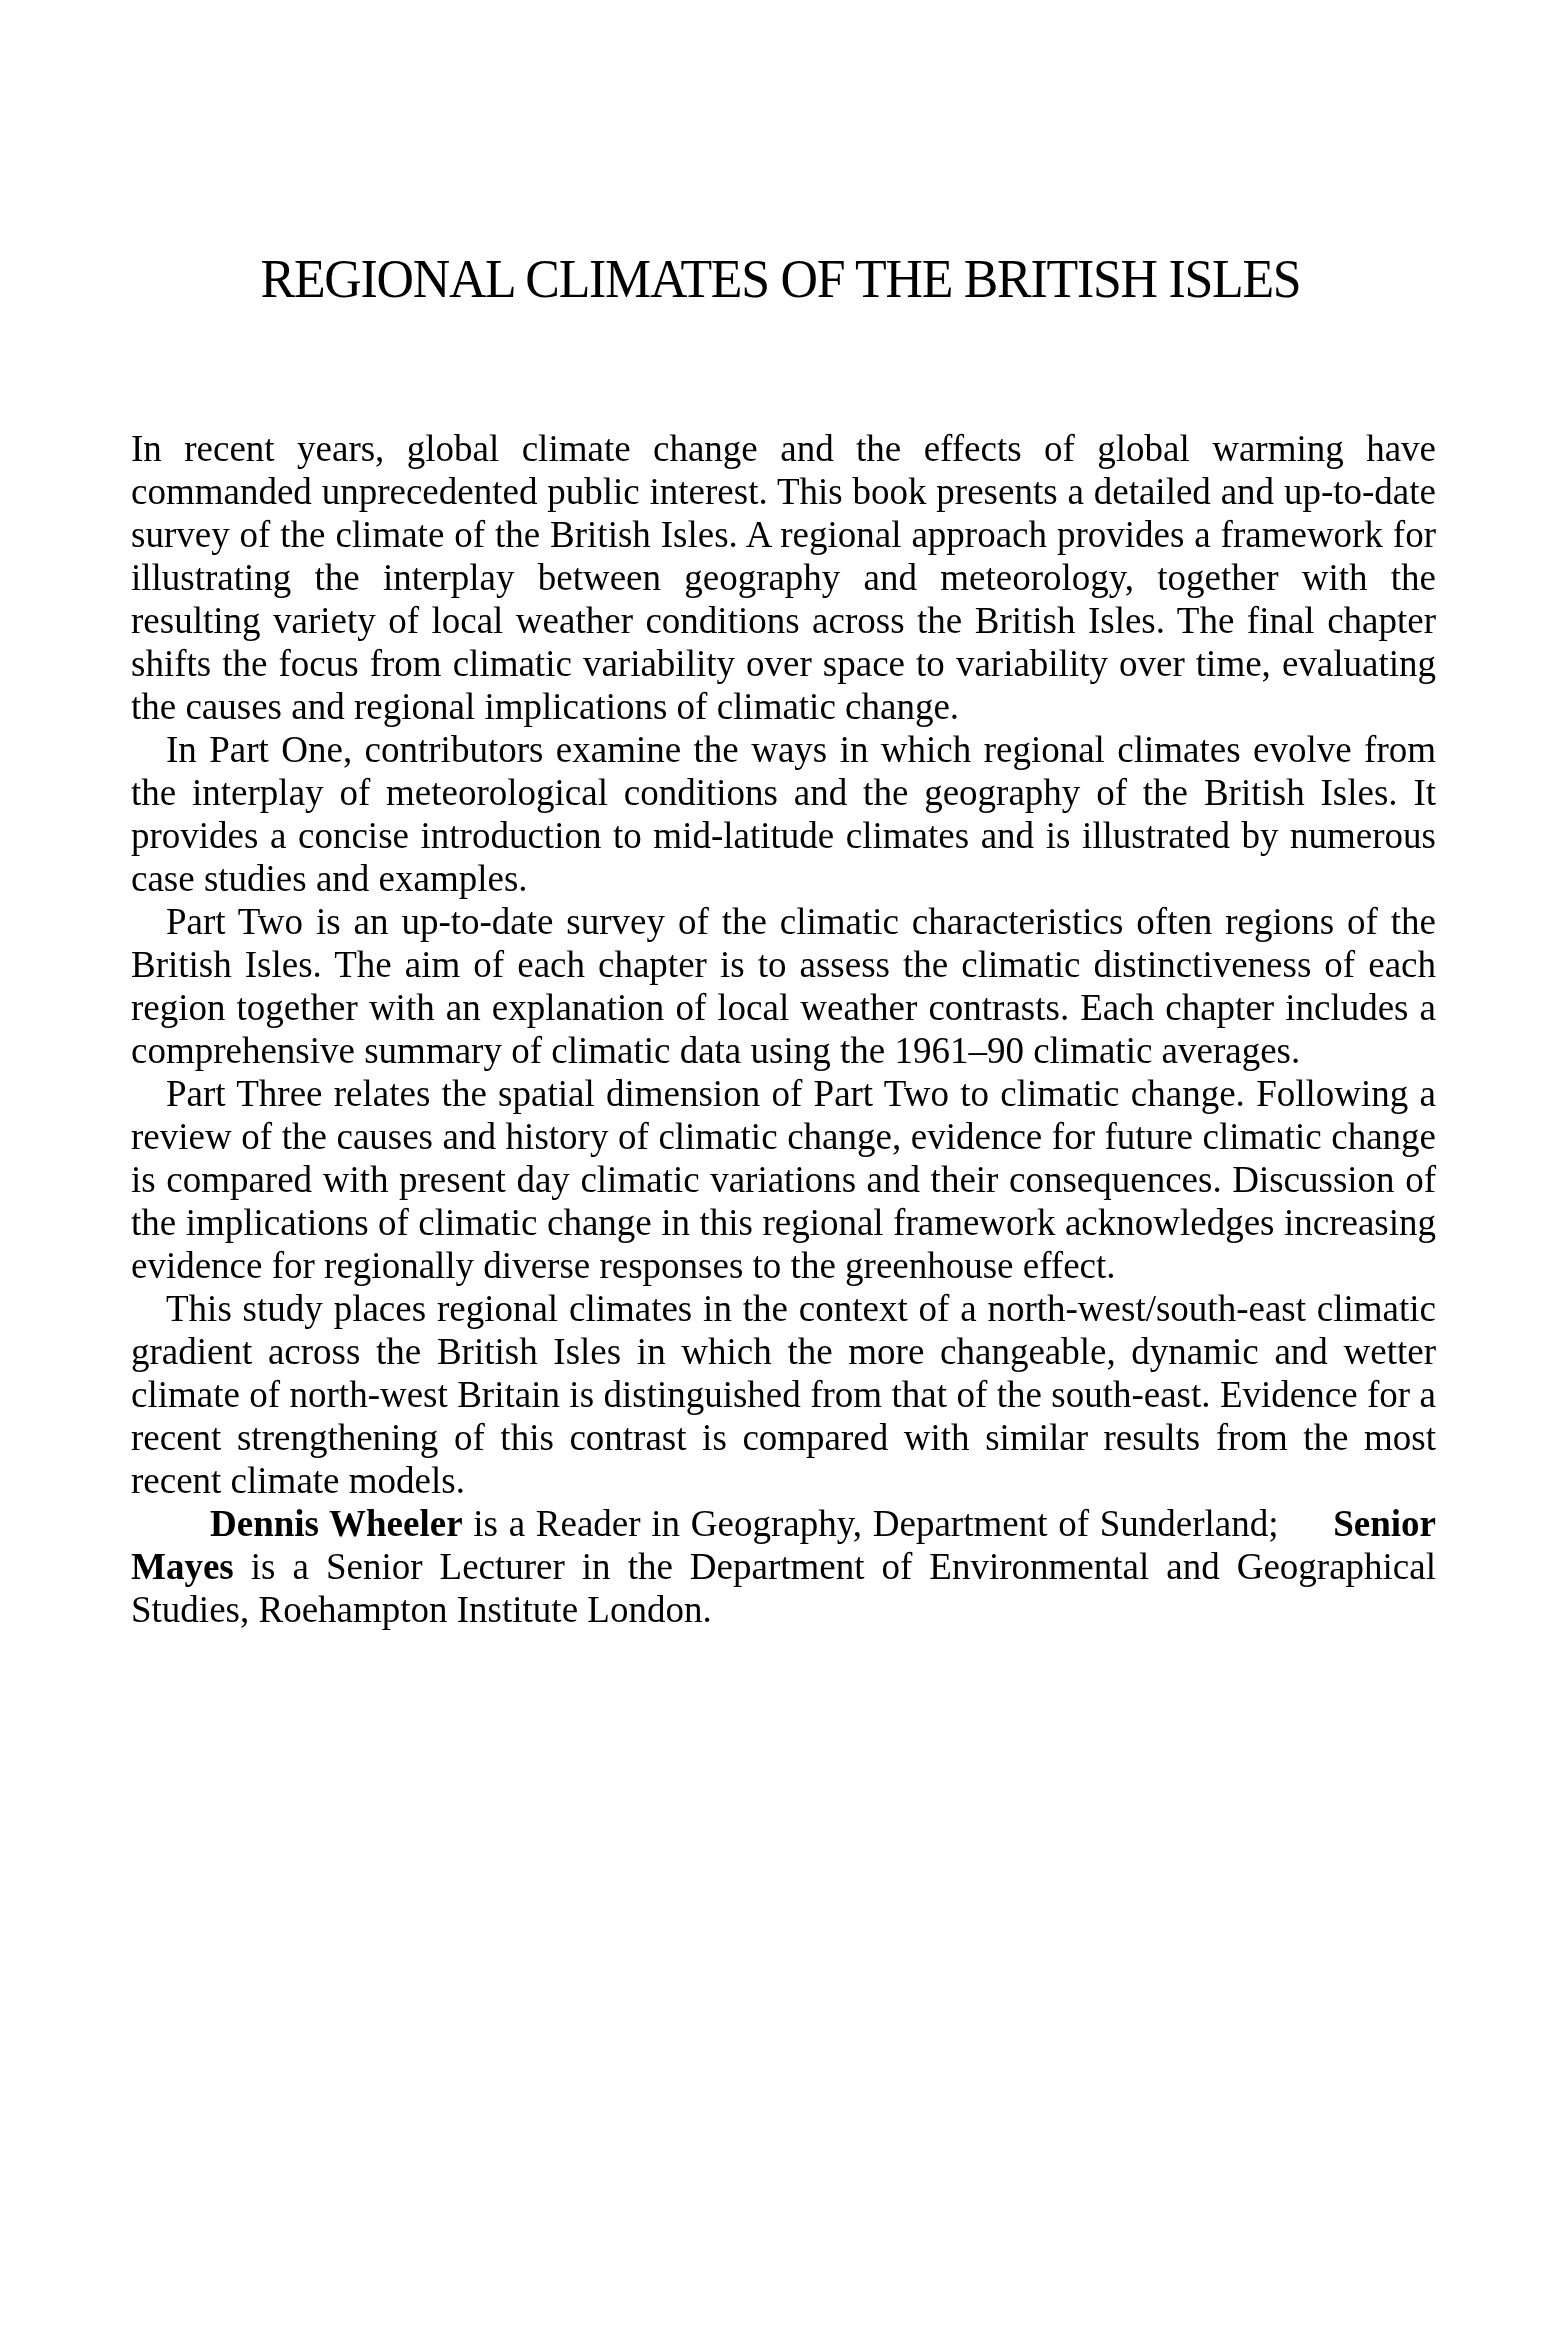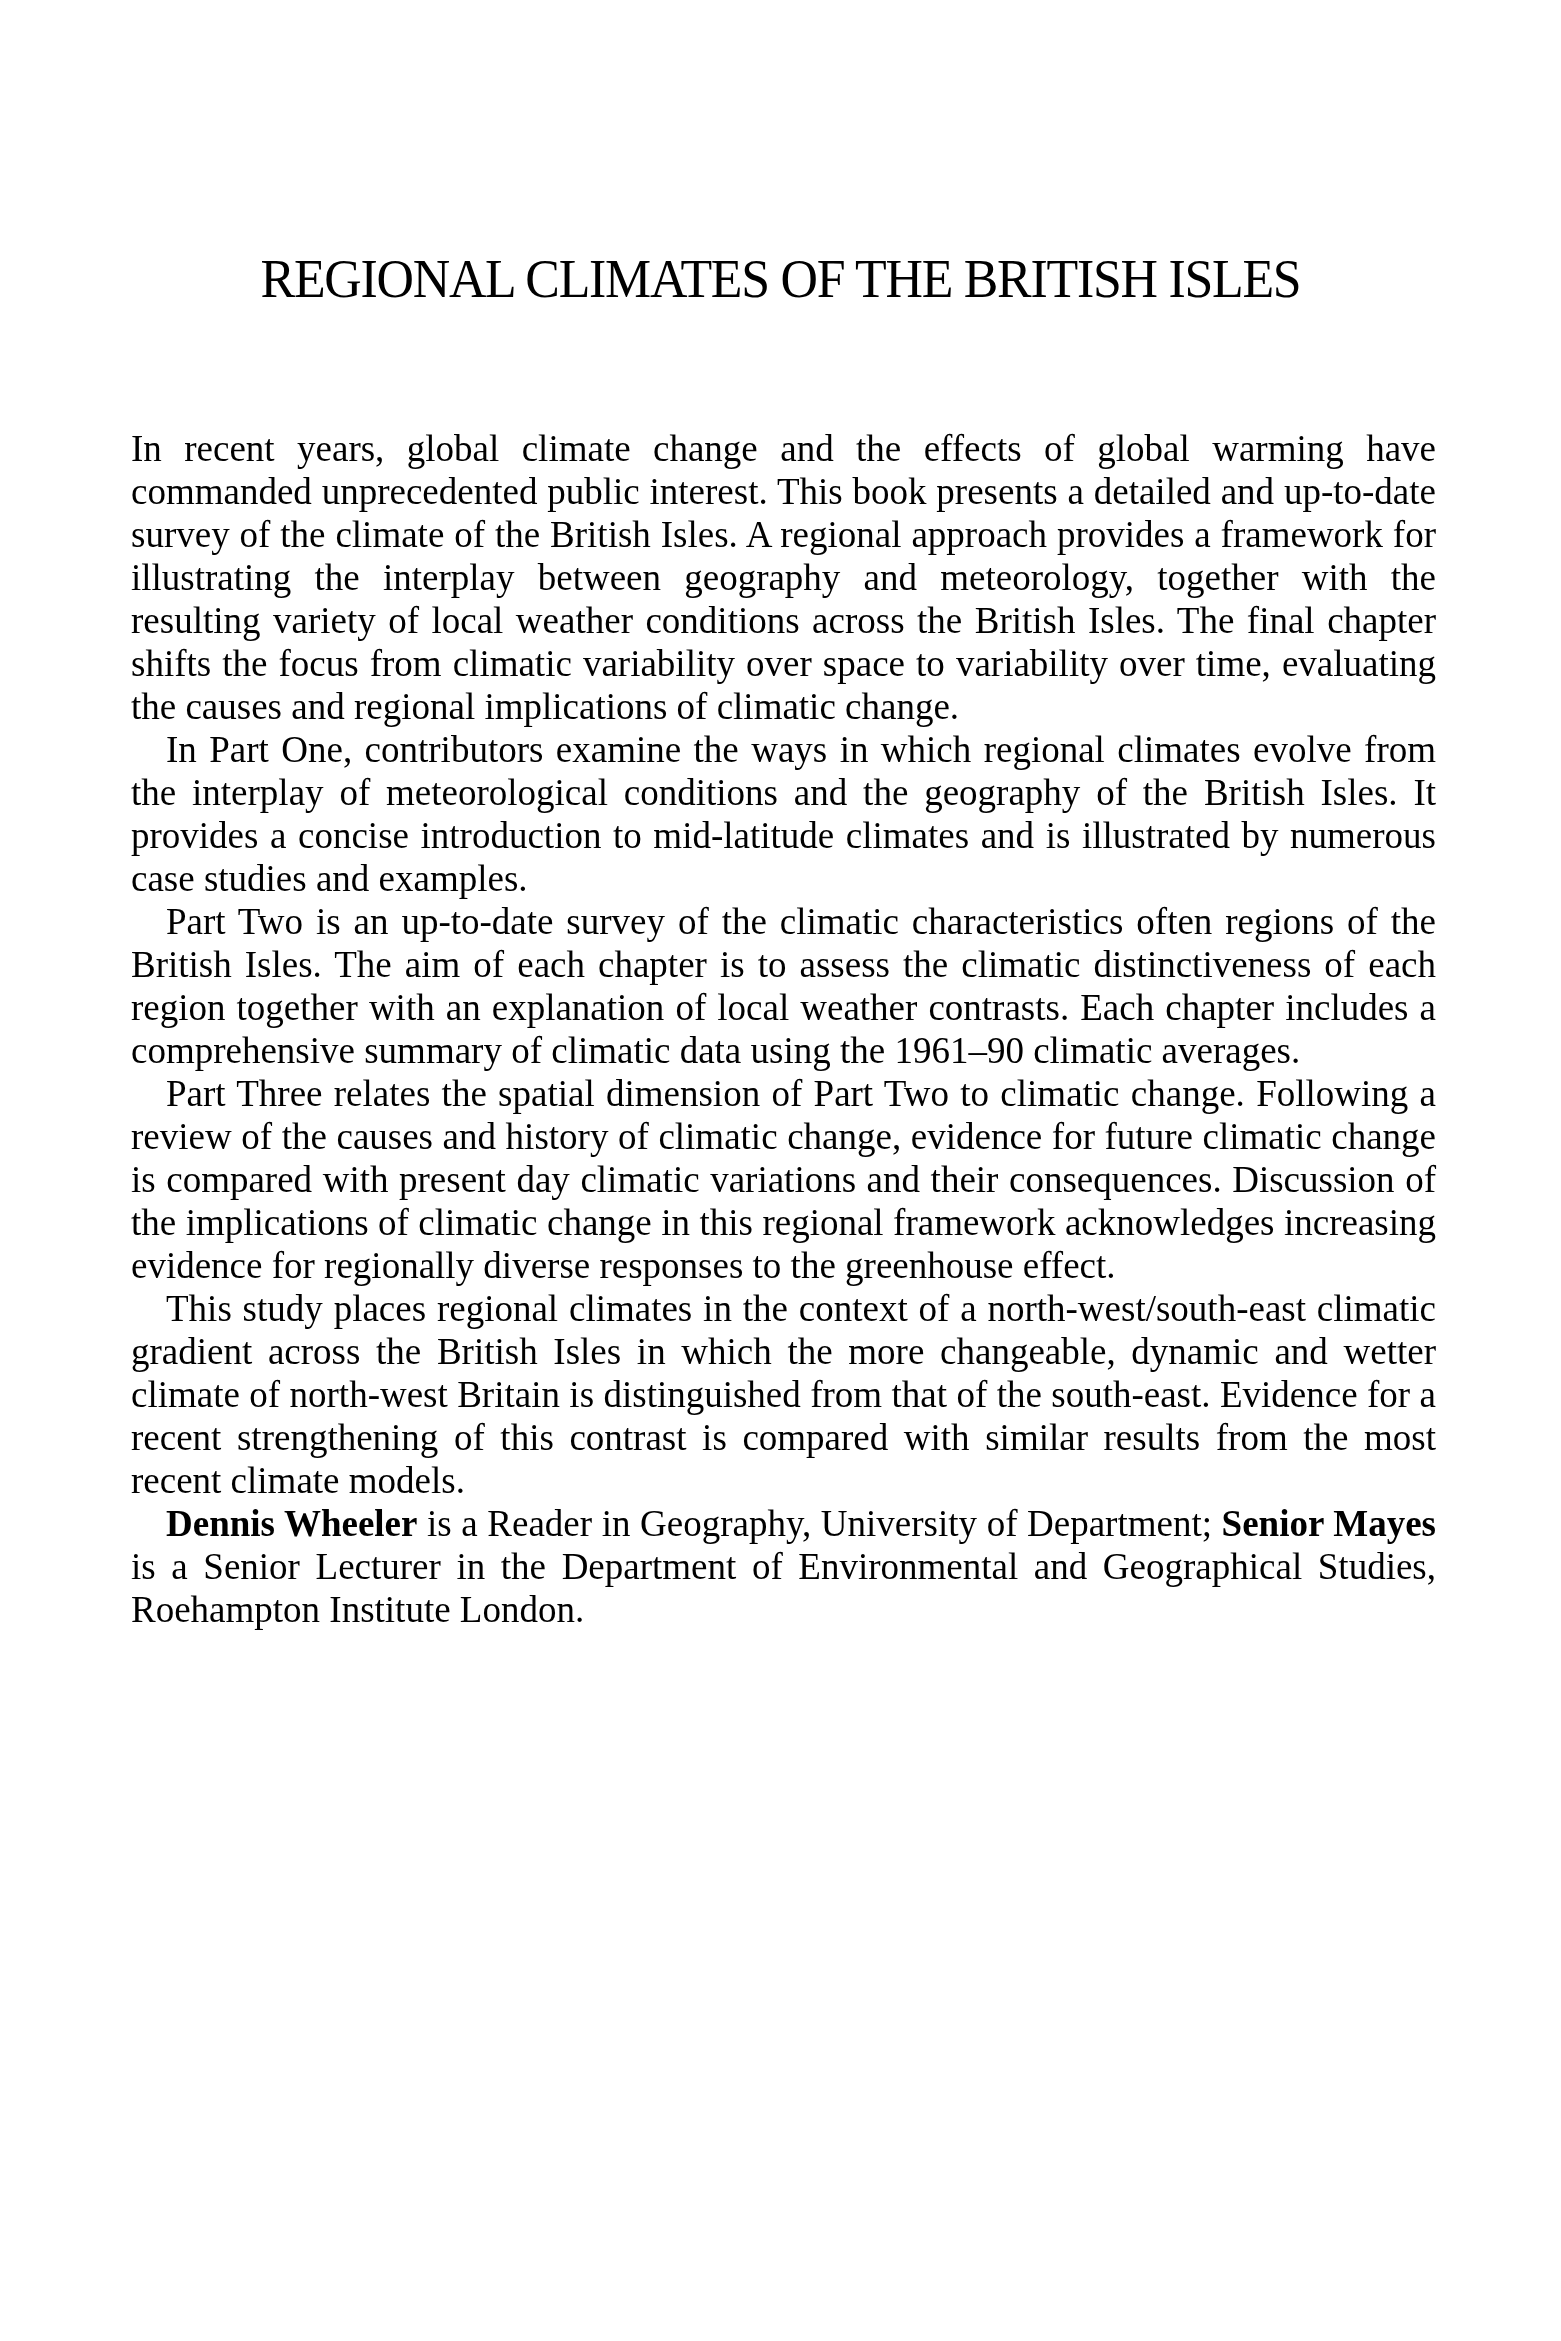--- a/index.html
+++ b/index.html
@@ -51,30 +51,31 @@
       margin: 0;
       padding: 0;
       text-indent: 35px;
       hyphens: none;
     }
     .para.first {
       text-indent: 0;
     }
     .bold {
       font-weight: bold;
+      margin-left: 44px;
     }
   </style>
 </head>
 <body>
 
 <div class="page">
   <h1 class="title">REGIONAL CLIMATES OF THE BRITISH ISLES</h1>
 
   <div class="body">
     <p class="para first">In recent years, global climate change and the effects of global warming have commanded unprecedented public interest. This book presents a detailed and up-to-date survey of the climate of the British Isles. A regional approach provides a framework for illustrating the interplay between geography and meteorology, together with the resulting variety of local weather conditions across the British Isles. The final chapter shifts the focus from climatic variability over space to variability over time, evaluating the causes and regional implications of climatic change.</p>
     <p class="para">In Part One, contributors examine the ways in which regional climates evolve from the interplay of meteorological conditions and the geography of the British Isles. It provides a concise introduction to mid-latitude climates and is illustrated by numerous case studies and examples.</p>
     <p class="para">Part Two is an up-to-date survey of the climatic characteristics often regions of the British Isles. The aim of each chapter is to assess the climatic distinctiveness of each region together with an explanation of local weather contrasts. Each chapter includes a comprehensive summary of climatic data using the 1961–90 climatic averages.</p>
     <p class="para">Part Three relates the spatial dimension of Part Two to climatic change. Following a review of the causes and history of climatic change, evidence for future climatic change is compared with present day climatic variations and their consequences. Discussion of the implications of climatic change in this regional framework acknowledges increasing evidence for regionally diverse responses to the greenhouse effect.</p>
     <p class="para">This study places regional climates in the context of a north-west/south-east climatic gradient across the British Isles in which the more changeable, dynamic and wetter climate of north-west Britain is distinguished from that of the south-east. Evidence for a recent strengthening of this contrast is compared with similar results from the most recent climate models.</p>
-    <p class="para"><span class="bold">Dennis Wheeler</span><span> is a Reader in Geography, University of Department; </span><span class="bold">Senior Mayes</span><span> is a Senior Lecturer in the Department of Environmental and Geographical Studies, Roehampton Institute London.</span></p>
+    <p class="para"><span class="bold">Dennis Wheeler</span><span> is a Reader in Geography, Department of Sunderland; </span><span class="bold">Senior Mayes</span><span> is a Senior Lecturer in the Department of Environmental and Geographical Studies, Roehampton Institute London.</span></p>
   </div>
 </div>
 
 
 </body></html>

